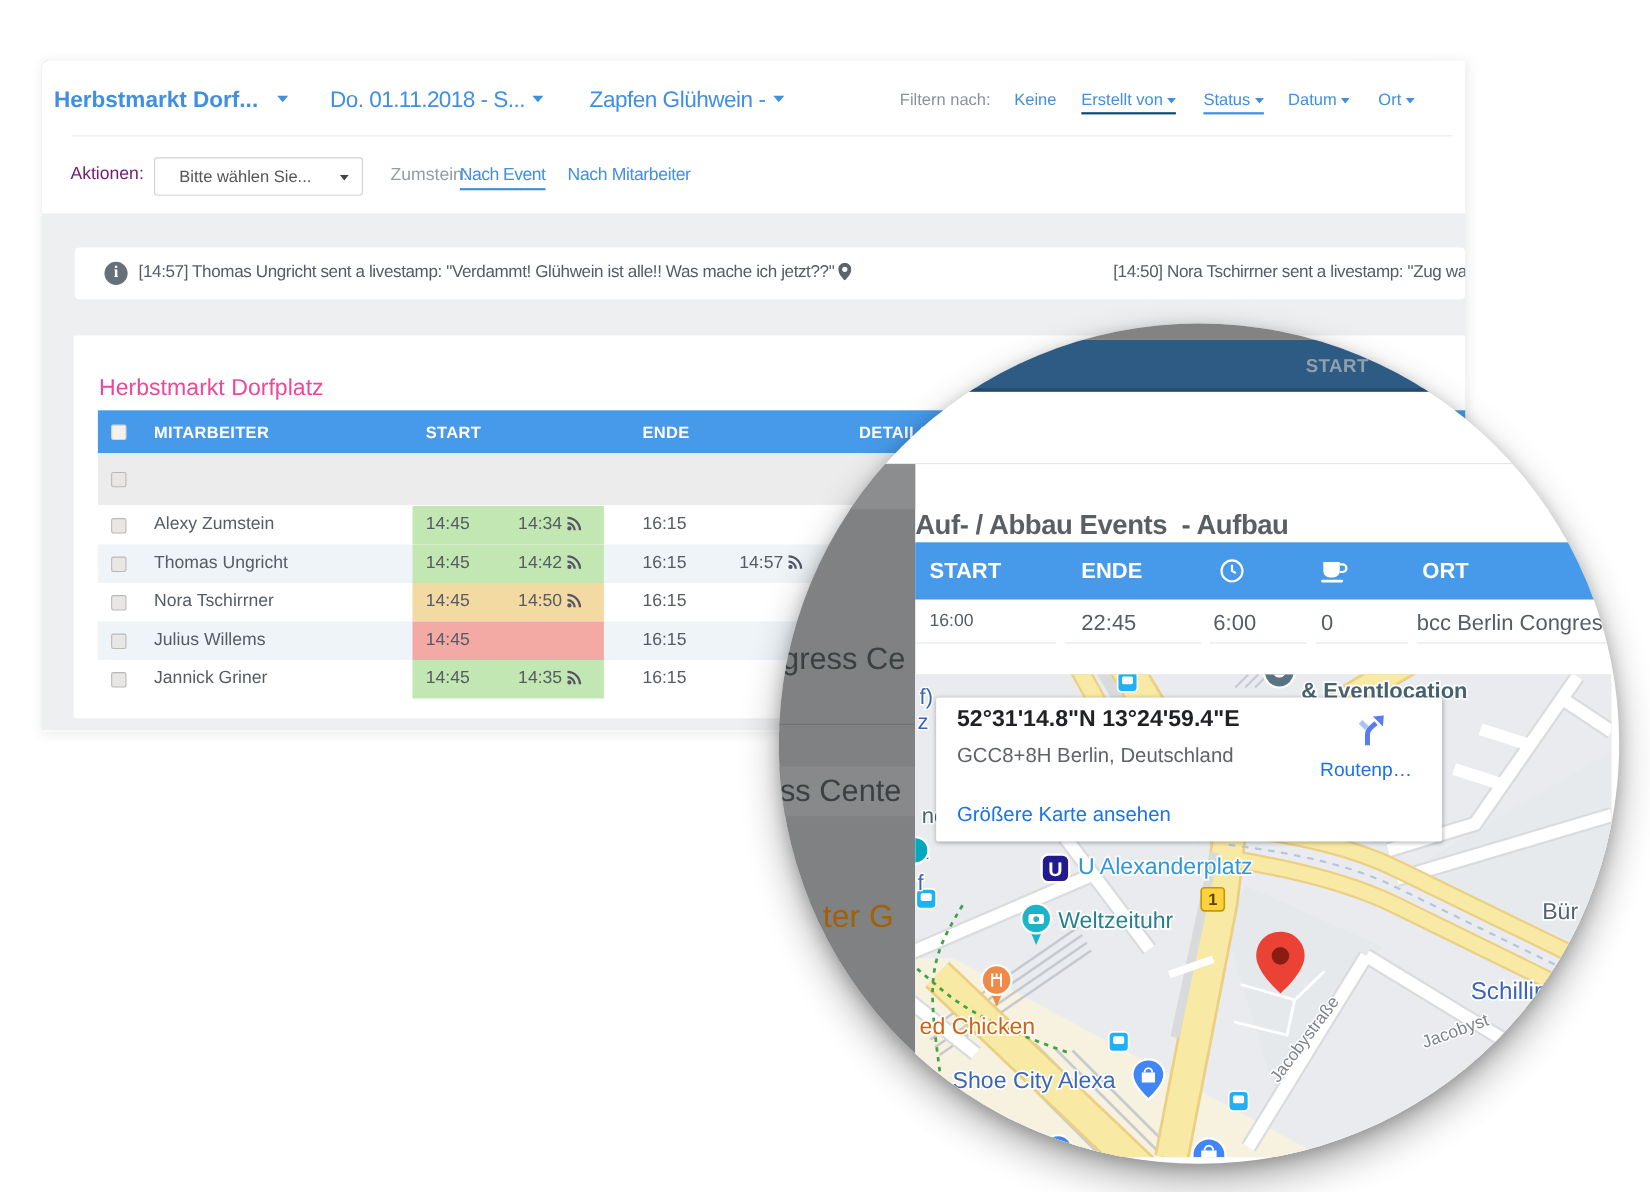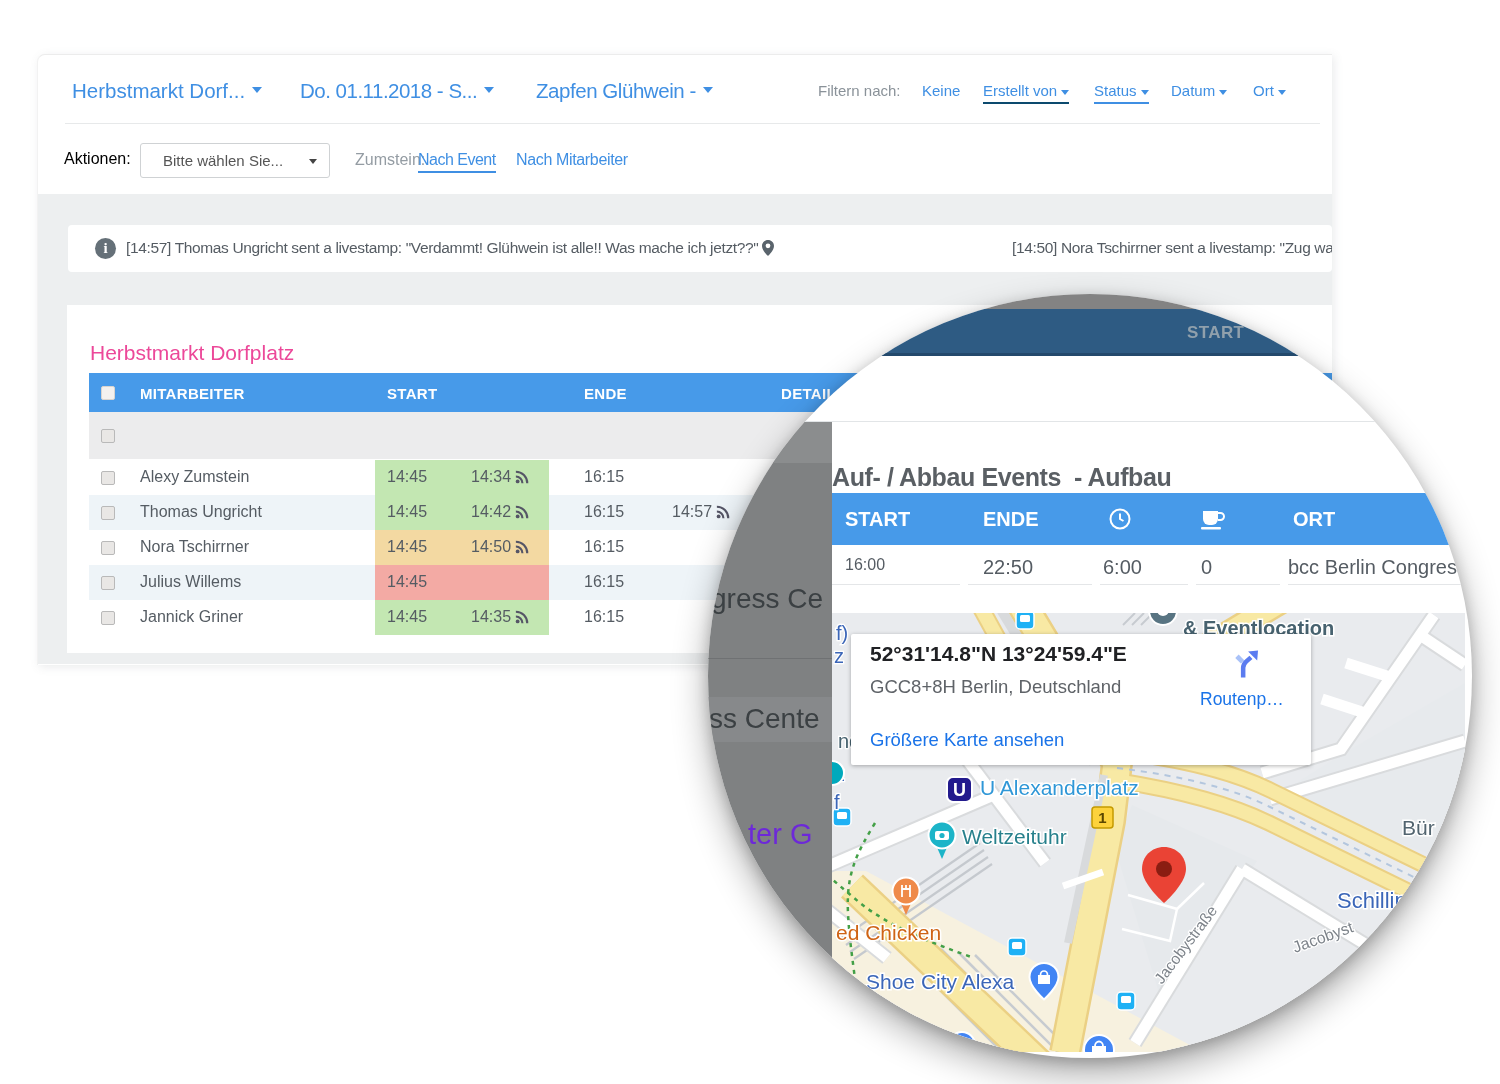--- a/index.html
+++ b/index.html
@@ -21,37 +21,37 @@
   .en { position:absolute; left:495px; top:8px; font-size:16px; color:#555c63; }
 </style>
 </head>
 <body>
 <div id="page">
 
   <div class="abs" id="card" style="left:37px; top:54px; width:1295px; height:611px;
        background:#fff; border-radius:8px 0 0 0; border-top:1px solid #ececec;
        border-left:1px solid #f2f2f2; box-shadow:2px 2px 10px rgba(90,100,110,0.13);"></div>
 
-  <div class="abs blue" style="left:72px; top:79px; font-size:20.5px;">Herbstmarkt Dorf...</div>
+  <div class="abs blue" style="left:49px; top:79px; font-size:20.5px;font-weight:bold;">Herbstmarkt Dorf...</div>
   <div class="abs caret" style="left:252px; top:87px;"></div>
   <div class="abs blue" style="left:300px; top:79px; font-size:20.5px; letter-spacing:-0.5px;">Do. 01.11.2018 - S...</div>
   <div class="abs caret" style="left:484px; top:87px;"></div>
   <div class="abs blue" style="left:536px; top:79px; font-size:20.5px; letter-spacing:-0.45px;">Zapfen Glühwein -</div>
   <div class="abs caret" style="left:703px; top:87px;"></div>
 
   <div class="abs" style="left:818px; top:82px; font-size:15px; color:#8a9299;">Filtern nach:</div>
   <div class="abs blue" style="left:922px; top:82px; font-size:15px;">Keine</div>
   <div class="abs blue" style="left:983px; top:82px; font-size:15px; border-bottom:2px solid #0c4a6e; padding-bottom:3px;">Erstellt von <span class="caret" style="border-left-width:4px;border-right-width:4px;border-top-width:5px;"></span></div>
   <div class="abs blue" style="left:1094px; top:82px; font-size:15px; border-bottom:2px solid #3f8fe3; padding-bottom:3px;">Status <span class="caret" style="border-left-width:4px;border-right-width:4px;border-top-width:5px;"></span></div>
   <div class="abs blue" style="left:1171px; top:82px; font-size:15px;">Datum <span class="caret" style="border-left-width:4px;border-right-width:4px;border-top-width:5px;"></span></div>
   <div class="abs blue" style="left:1253px; top:82px; font-size:15px;">Ort <span class="caret" style="border-left-width:4px;border-right-width:4px;border-top-width:5px;"></span></div>
 
   <div class="abs" style="left:65px; top:123px; width:1255px; height:1px; background:#e7e9ea;"></div>
 
-  <div class="abs" style="left:64px; top:150px; font-size:16px; color:#000000;">Aktionen:</div>
+  <div class="abs" style="left:64px; top:150px; font-size:16px; color:#701a75;">Aktionen:</div>
   <div class="abs" style="left:140px; top:143px; width:190px; height:35px; background:#fff;
        border:1px solid #cfd2d4; border-radius:3px;">
     <span style="position:absolute; left:22px; top:8px; font-size:15px; color:#555;">Bitte wählen Sie...</span>
     <span class="caret" style="position:absolute; right:12px; top:15px; border-top-color:#444; border-left-width:4px; border-right-width:4px; border-top-width:5px;"></span>
   </div>
   <div class="abs" style="left:355px; top:151px; font-size:16px; color:#949ca3;">Zumstein:</div>
   <div class="abs blue" style="left:418px; top:151px; font-size:16px; letter-spacing:-0.5px; border-bottom:2px solid #3f8fe3; padding-bottom:2px;">Nach Event</div>
   <div class="abs blue" style="left:516px; top:151px; font-size:16px; letter-spacing:-0.35px;">Nach Mitarbeiter</div>
 
   <div class="abs" style="left:38px; top:194px; width:1294px; height:470px; background:#edeff0;"></div>
@@ -153,41 +153,41 @@
     <div class="abs" style="left:482px; top:31px; font-size:17px; font-weight:bold; color:#90a0ac; letter-spacing:0.4px;">START</div>
 
     <div class="abs" style="left:90px; top:129px; width:670px; height:1px; background:#e2e5e7;"></div>
 
     <div class="abs" style="left:0; top:130px; width:127px; height:630px; background:#7f8182;"></div>
     <div class="abs" style="left:0; top:130px; width:127px; height:41px; background:#8b8d8e;"></div>
     <div class="abs" style="left:0; top:366px; width:127px; height:1px; background:#6f7173;"></div>
     <div class="abs" style="left:0; top:405px; width:127px; height:45px; background:#87898b;"></div>
     <div class="abs" style="left:6px; top:291px; font-size:28px; color:#3b4043; white-space:nowrap; width:121px; overflow:hidden;">gress Ce</div>
     <div class="abs" style="left:4px; top:411px; font-size:28px; color:#3b4043; white-space:nowrap; width:123px; overflow:hidden;">ss Cente</div>
-    <div class="abs" style="left:43px; top:526px; font-size:29px; color:#6d28d9; white-space:nowrap; width:84px; overflow:hidden;">ter G</div>
+    <div class="abs" style="left:43px; top:526px; font-size:29px; color:#a16207; white-space:nowrap; width:84px; overflow:hidden;">ter G</div>
 
     <div class="abs" style="left:127px; top:171px; font-size:25px; letter-spacing:-0.4px; font-weight:bold; color:#5a5f64;">Auf- / Abbau Events&nbsp; - Aufbau</div>
 
     <div class="abs" style="left:127px; top:201px; width:633px; height:52px; background:#479ae9;">
       <div style="position:absolute; left:13px; top:15px; font-size:20px; font-weight:bold; color:#fff;">START</div>
       <div style="position:absolute; left:151px; top:15px; font-size:20px; font-weight:bold; color:#fff;">ENDE</div>
       <svg style="position:absolute; left:276px; top:14px;" width="24" height="24" viewBox="0 0 24 24">
             <circle cx="12" cy="12" r="9.5" stroke="#fff" stroke-width="2" fill="none"></circle>
             <path d="M12 6.5 V12 L15.5 14" stroke="#fff" stroke-width="2" fill="none"></path>
           </svg>
       <svg style="position:absolute; left:368px; top:16px;" width="28" height="22" viewBox="0 0 28 22">
             <path d="M3 2 h15 v8 a6 6 0 0 1 -6 6 h-3 a6 6 0 0 1 -6 -6 Z" fill="#fff"></path>
             <path d="M18 4 h2.5 a3.5 3.5 0 0 1 0 7 H18" stroke="#fff" stroke-width="2" fill="none"></path>
             <rect x="1" y="18" width="20" height="2.5" rx="1" fill="#fff"></rect>
           </svg>
       <div style="position:absolute; left:461px; top:15px; font-size:20px; font-weight:bold; color:#fff;">ORT</div>
     </div>
 
     <div class="abs" style="left:140px; top:264px; font-size:16px; color:#555c63;">16:00</div>
-    <div class="abs" style="left:278px; top:264px; font-size:20px; color:#555c63;">22:50</div>
+    <div class="abs" style="left:278px; top:264px; font-size:20px; color:#555c63;">22:45</div>
     <div class="abs" style="left:398px; top:264px; font-size:20px; color:#555c63;">6:00</div>
     <div class="abs" style="left:496px; top:264px; font-size:20px; color:#555c63;">0</div>
     <div class="abs" style="left:583px; top:264px; font-size:20px; color:#555c63; white-space:nowrap;">bcc Berlin Congress</div>
     <div class="abs" style="left:127px; top:292px; width:128px; height:1px; background:#e4e6e8;"></div>
     <div class="abs" style="left:263px; top:292px; width:124px; height:1px; background:#e4e6e8;"></div>
     <div class="abs" style="left:395px; top:292px; width:88px; height:1px; background:#e4e6e8;"></div>
     <div class="abs" style="left:491px; top:292px; width:84px; height:1px; background:#e4e6e8;"></div>
     <div class="abs" style="left:583px; top:292px; width:177px; height:1px; background:#e4e6e8;"></div>
 
     <div class="abs" id="map" style="left:127px; top:321px; width:633px; height:439px; overflow:hidden; background:#e9ebee;">

